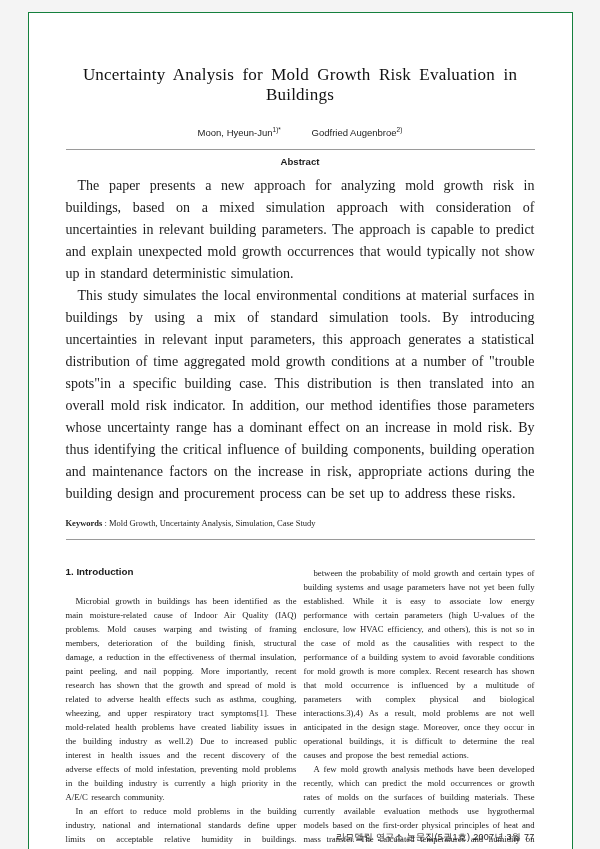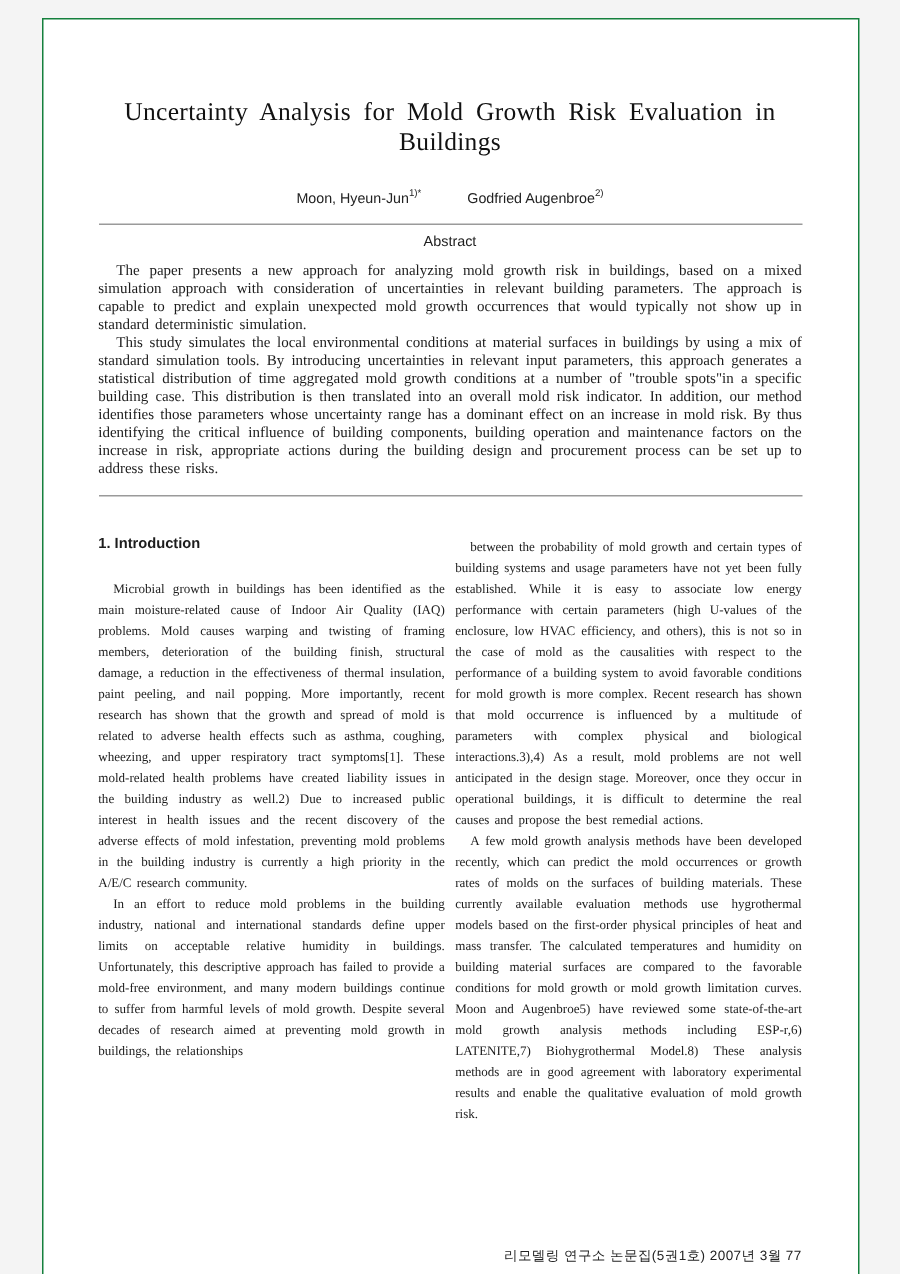--- a/index.html
+++ b/index.html
@@ -43,29 +43,29 @@
   }
   .thin-rule {
     border: none;
     border-top: 1px solid #9a9a9a;
     margin: 0;
   }
   .rule-above-abstract { margin-top: 11px; }
   .abstract-heading {
     text-align: center;
     font-family: "Liberation Sans", "DejaVu Sans", sans-serif;
-    font-weight: normal;
+    font-weight: bold;
     font-size: 9.6px;
     margin-top: 6px;
   }
   .abstract-body { margin-top: 8px; }
   .abstract-body p {
     margin: 0;
-    font-size: 10px;
-    line-height: 12px;
+    font-size: 14px;
+    line-height: 22px;
     text-align: justify;
     text-indent: 12px;
     word-spacing: 1.5px;
   }
   .keywords-line {
     margin-top: 13px;
     font-size: 8.5px;
   }
   .keywords-label { font-weight: bold; }
   .rule-below-keywords { margin-top: 11px; }
@@ -129,20 +129,23 @@
 
   <hr class="thin-rule rule-above-abstract">
 
   <div class="abstract-heading">Abstract</div>
 
   <div class="abstract-body">
     <p>The paper presents a new approach for analyzing mold growth risk in buildings, based on a mixed simulation approach with consideration of uncertainties in relevant building parameters. The approach is capable to predict and explain unexpected mold growth occurrences that would typically not show up in standard deterministic simulation.</p>
     <p>This study simulates the local environmental conditions at material surfaces in buildings by using a mix of standard simulation tools. By introducing uncertainties in relevant input parameters, this approach generates a statistical distribution of time aggregated mold growth conditions at a number of "trouble spots"in a specific building case. This distribution is then translated into an overall mold risk indicator. In addition, our method identifies those parameters whose uncertainty range has a dominant effect on an increase in mold risk. By thus identifying the critical influence of building components, building operation and maintenance factors on the increase in risk, appropriate actions during the building design and procurement process can be set up to address these risks.</p>
   </div>
 
+  <div class="keywords-line">
+    <span class="keywords-label">Keywords</span><span> : </span><span>Mold Growth, Uncertainty Analysis, Simulation, Case Study</span>
+  </div>
 
   <hr class="thin-rule rule-below-keywords">
 
   <div class="columns">
 
     <div class="col">
       <h2 class="col-heading">1. Introduction</h2>
       <p>Microbial growth in buildings has been identified as the main moisture-related cause of Indoor Air Quality (IAQ) problems. Mold causes warping and twisting of framing members, deterioration of the building finish, structural damage, a reduction in the effectiveness of thermal insulation, paint peeling, and nail popping. More importantly, recent research has shown that the growth and spread of mold is related to adverse health effects such as asthma, coughing, wheezing, and upper respiratory tract symptoms[1]. These mold-related health problems have created liability issues in the building industry as well.2) Due to increased public interest in health issues and the recent discovery of the adverse effects of mold infestation, preventing mold problems in the building industry is currently a high priority in the A/E/C research community.</p>
       <p>In an effort to reduce mold problems in the building industry, national and international standards define upper limits on acceptable relative humidity in buildings. Unfortunately, this descriptive approach has failed to provide a mold-free environment, and many modern buildings continue to suffer from harmful levels of mold growth. Despite several decades of research aimed at preventing mold growth in buildings, the relationships</p>
 

